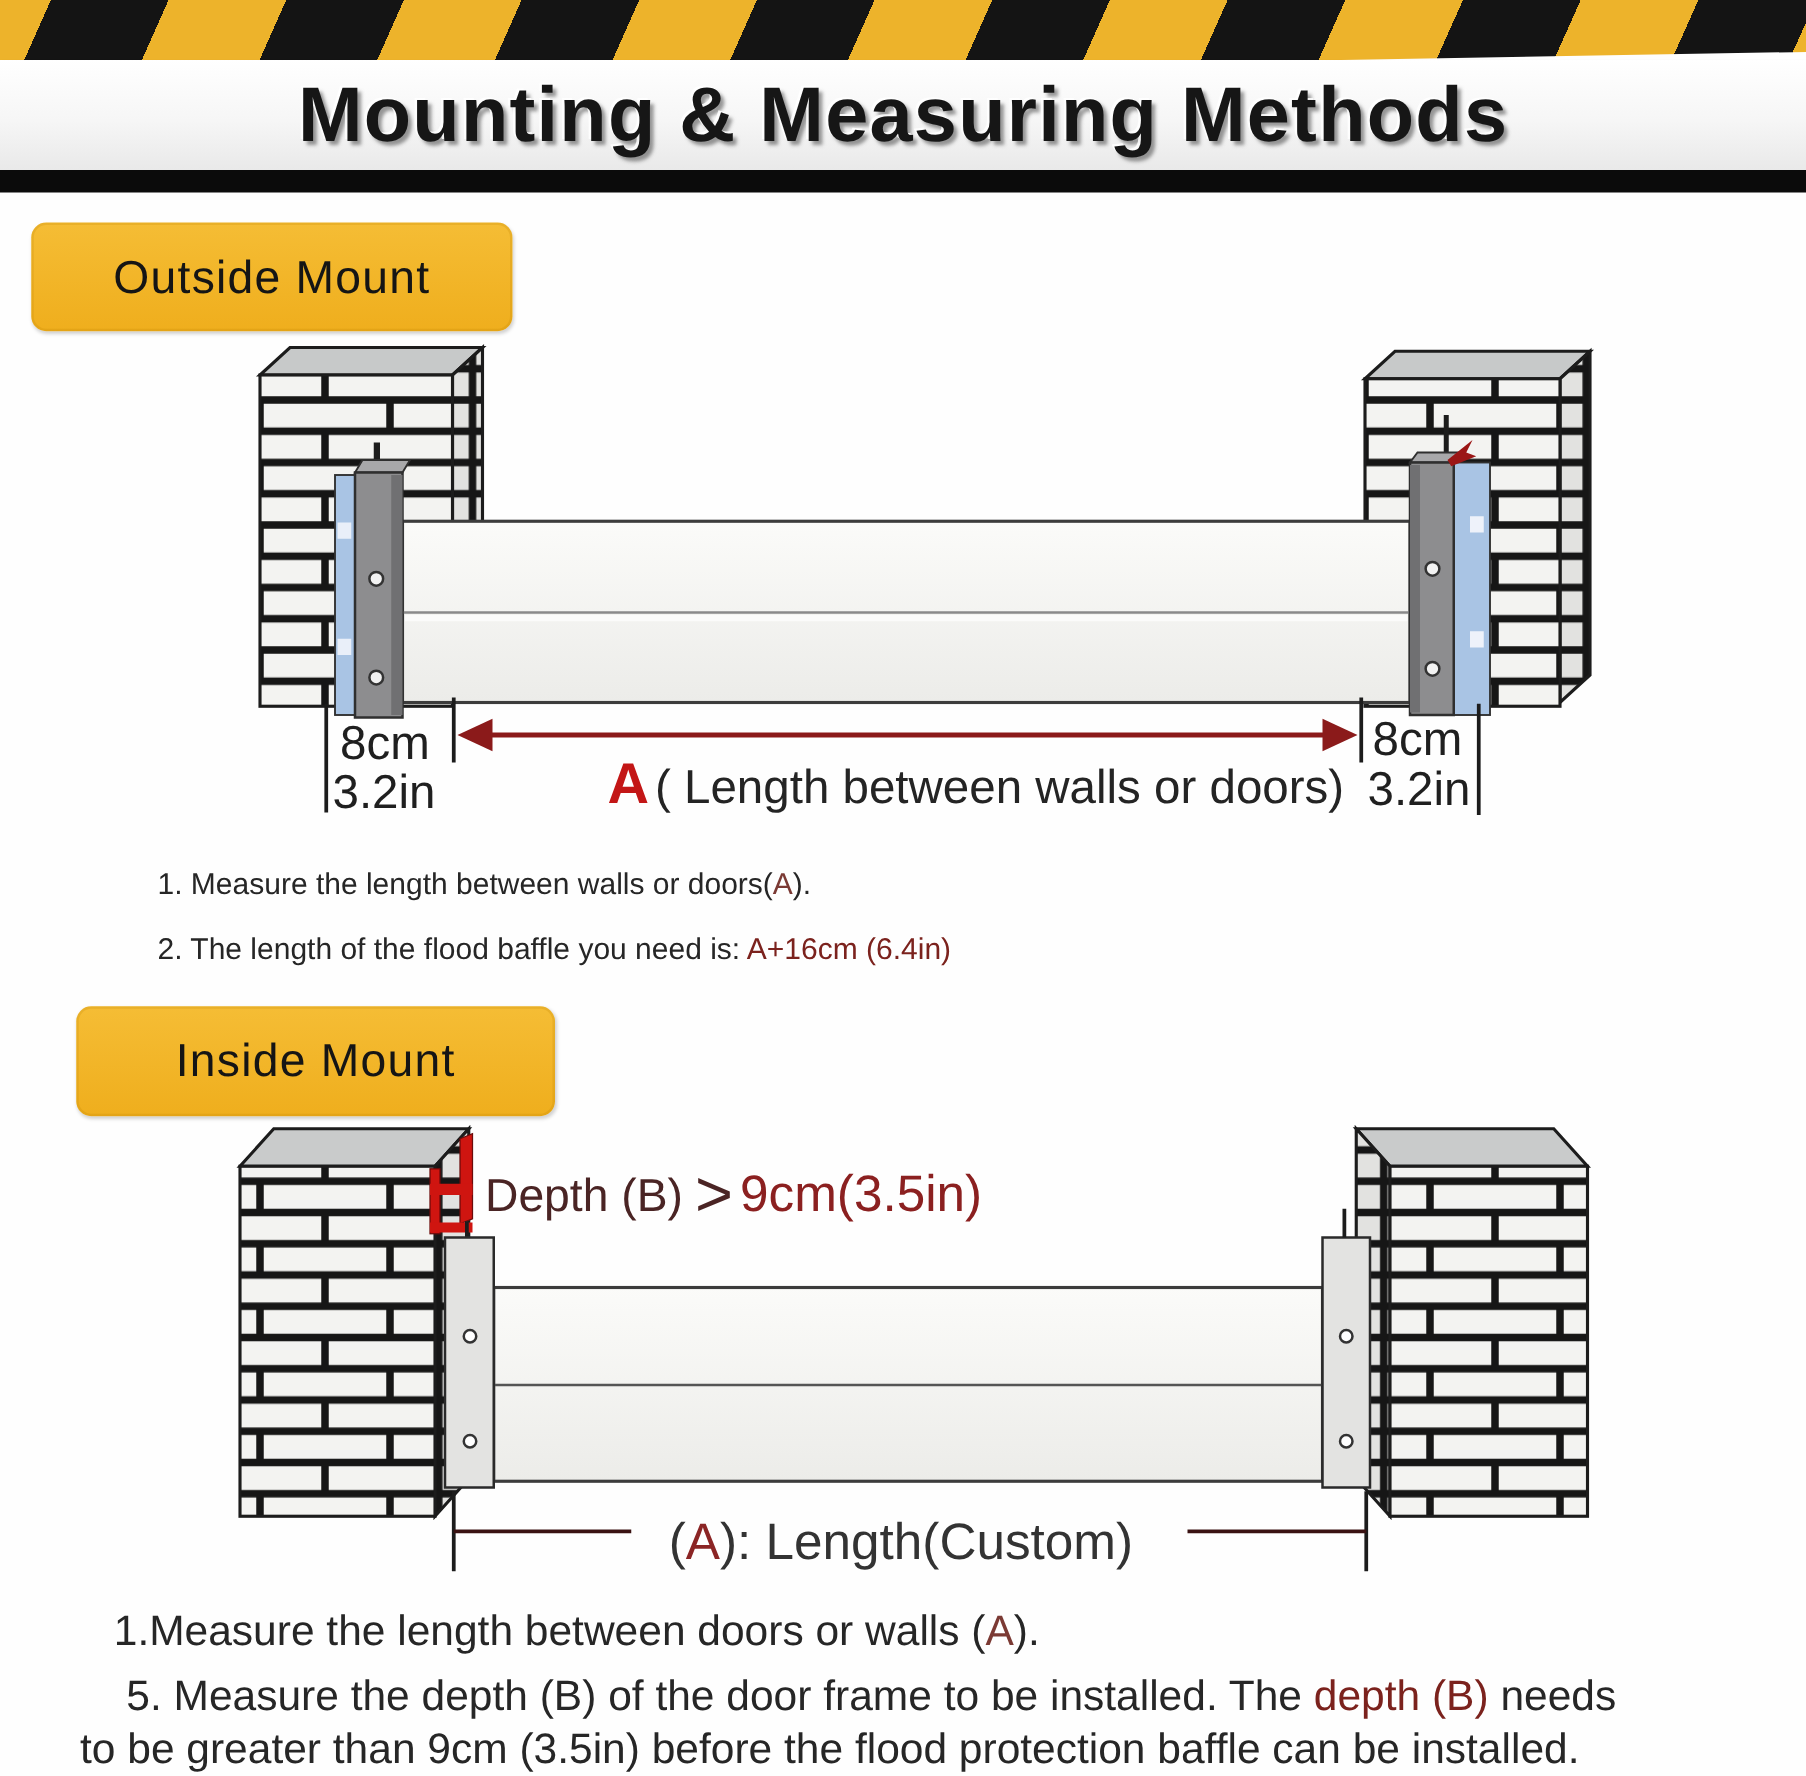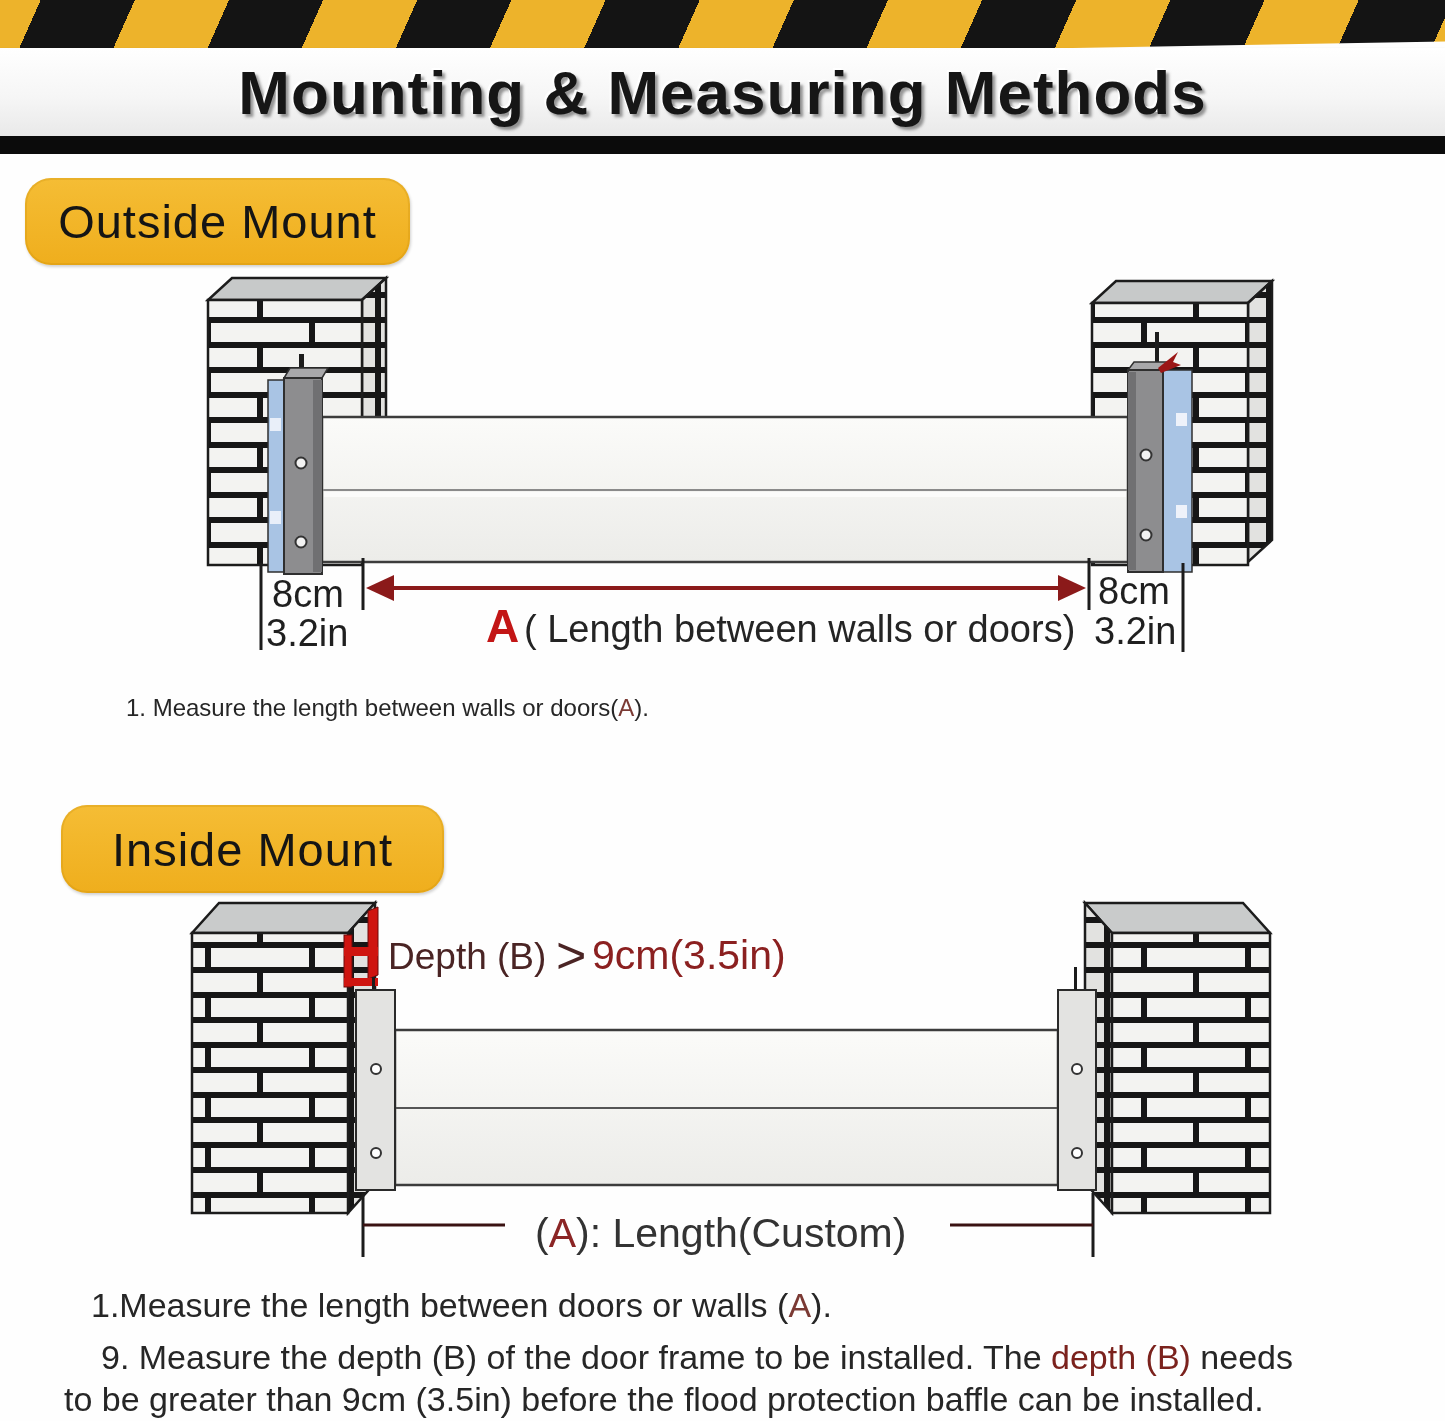--- a/index.html
+++ b/index.html
@@ -16,21 +16,21 @@
               display:flex;align-items:center;justify-content:center;
               box-shadow:0 2px 3px rgba(0,0,0,.25);}
   .title-band .title{font-size:62px;font-weight:bold;color:#161616;letter-spacing:1px;
               text-shadow:-2px -2px 0 rgba(255,255,255,.85), 3px 3px 3px rgba(70,70,70,.55);
               white-space:nowrap;}
   .black-bar{position:absolute;top:136px;left:0;width:100%;height:18px;background:#0b0b0b;}
 
   
   .badge{position:absolute;display:flex;align-items:center;justify-content:center;
          background:linear-gradient(180deg,#f5bd35 0%,#efae1d 100%);
-         border-radius:26px;color:#151515;font-size:47px;letter-spacing:1px;
+         border-radius:12px;color:#151515;font-size:37px;letter-spacing:1px;
          box-shadow:inset 0 0 0 2px rgba(190,130,0,.22), 1px 2px 3px rgba(0,0,0,.18);
          white-space:nowrap;}
   .badge1{left:25px;top:178px;width:385px;height:87px;}
   .badge2{left:25px;top:805px;width:383px;height:88px;margin-left:36px;}
 
   
   .diagram{position:absolute;left:0;}
   svg text{font-family:"Liberation Sans",sans-serif;}
   .t38{font-size:38px;fill:#1f1f1f;}
   .tA{font-size:46px;font-weight:bold;fill:#c31616;}
@@ -135,20 +135,21 @@
       <text x="272" y="337" class="t38">8cm</text>
       <text x="266" y="376" class="t38">3.2in</text>
       <text x="1098" y="334" class="t38">8cm</text>
       <text x="1094" y="374" class="t38">3.2in</text>
       <text x="486" y="372" class="tA">A</text>
       <text x="524" y="372" class="tcap">( Length between walls or doors)</text>
     </g>
   </svg>
 
   <div class="step" style="top:694px;left:126px"><span>1. Measure the length between walls or doors(</span><span class="em-a">A</span><span>).</span></div>
+  <div class="step" style="top:746px;left:126px"><span>2. The length of the flood baffle you need is: </span><span class="em-red">A+16cm (6.4in)</span></div>
 
   <div class="badge badge2">Inside Mount</div>
 
   <svg class="diagram" style="top:895px" width="1445" height="385" viewBox="0 0 1445 385">
 
     <g>
       <polygon points="192,38 348,38 375,8 219,8" fill="#c9cbcb" stroke="#1c1c1c" stroke-width="2.5"></polygon>
       <polygon points="348,38 375,8 375,288 348,318" fill="url(#bV)" stroke="#1c1c1c" stroke-width="2.5"></polygon>
       <rect x="192" y="38" width="156" height="280" fill="url(#bH)" stroke="#1c1c1c" stroke-width="2.5"></rect>
     </g>
@@ -194,16 +195,16 @@
     <g>
       <line x1="363" y1="298" x2="363" y2="362" stroke="#1c1c1c" stroke-width="3"></line>
       <line x1="1093" y1="298" x2="1093" y2="362" stroke="#1c1c1c" stroke-width="3"></line>
       <line x1="363" y1="330" x2="505" y2="330" stroke="#3a1212" stroke-width="3"></line>
       <line x1="950" y1="330" x2="1093" y2="330" stroke="#3a1212" stroke-width="3"></line>
       <text x="535" y="352" class="tlen"><tspan fill="#333333">(</tspan><tspan fill="#8b2525">A</tspan><tspan fill="#333333">): Length(Custom)</tspan></text>
     </g>
   </svg>
 
   <div class="step step-im" style="top:1286px;left:91px"><span>1.Measure the length between doors or walls (</span><span class="em-a">A</span><span>).</span></div>
-  <div class="step step-im" style="top:1338px;left:101px"><span>9. Measure the depth (B) of the door frame to be installed. The </span><span class="em-red">depth (B)</span><span> needs</span></div>
+  <div class="step step-im" style="top:1338px;left:101px"><span>5. Measure the depth (B) of the door frame to be installed. The </span><span class="em-red">depth (B)</span><span> needs</span></div>
   <div class="step step-im" style="top:1380px;left:64px"><span>to be greater than 9cm (3.5in) before the flood protection baffle can be installed.</span></div>
 
 </div>
 
 </body></html>

